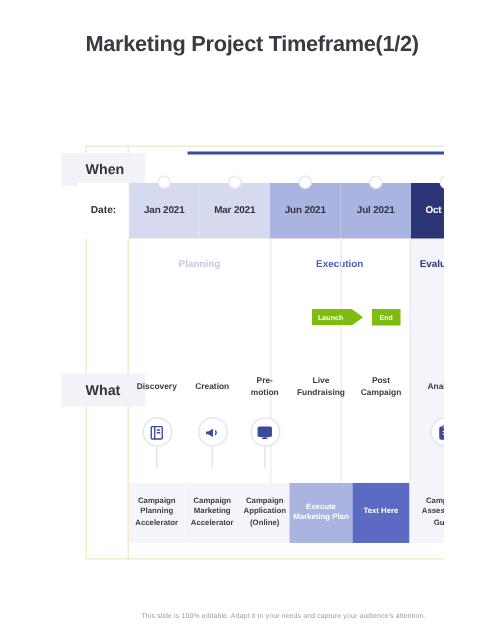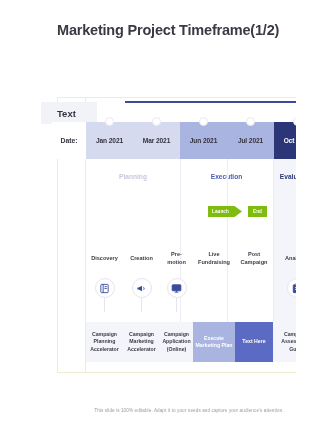--- a/index.html
+++ b/index.html
@@ -153,21 +153,22 @@
       <i></i>
       <i></i>
   </div>
 
   <div class="frame-top"></div>
   <div class="frame-bot"></div>
   <div class="frame-l"></div>
   <div class="frame-r"></div>
   <div class="frame-l2"></div>
 
-  <div class="rowlabel" id="lbl-when">Text</div>
+  <div class="rowlabel" id="lbl-when">When</div>
+  <div class="rowlabel" id="lbl-what">What</div>
 
   <div class="grid">
 
     <div class="datelabel-cell">Date:</div>
 
     <div class="dateband" id="dateband">
         <div class="datecell" style="width: 47px; background: rgb(213, 218, 238); color: rgb(51, 51, 63);">
           <span>Jan 2021</span>
         </div>
         <div class="datecell" style="width: 47px; background: rgb(213, 218, 238); color: rgb(51, 51, 63);">

